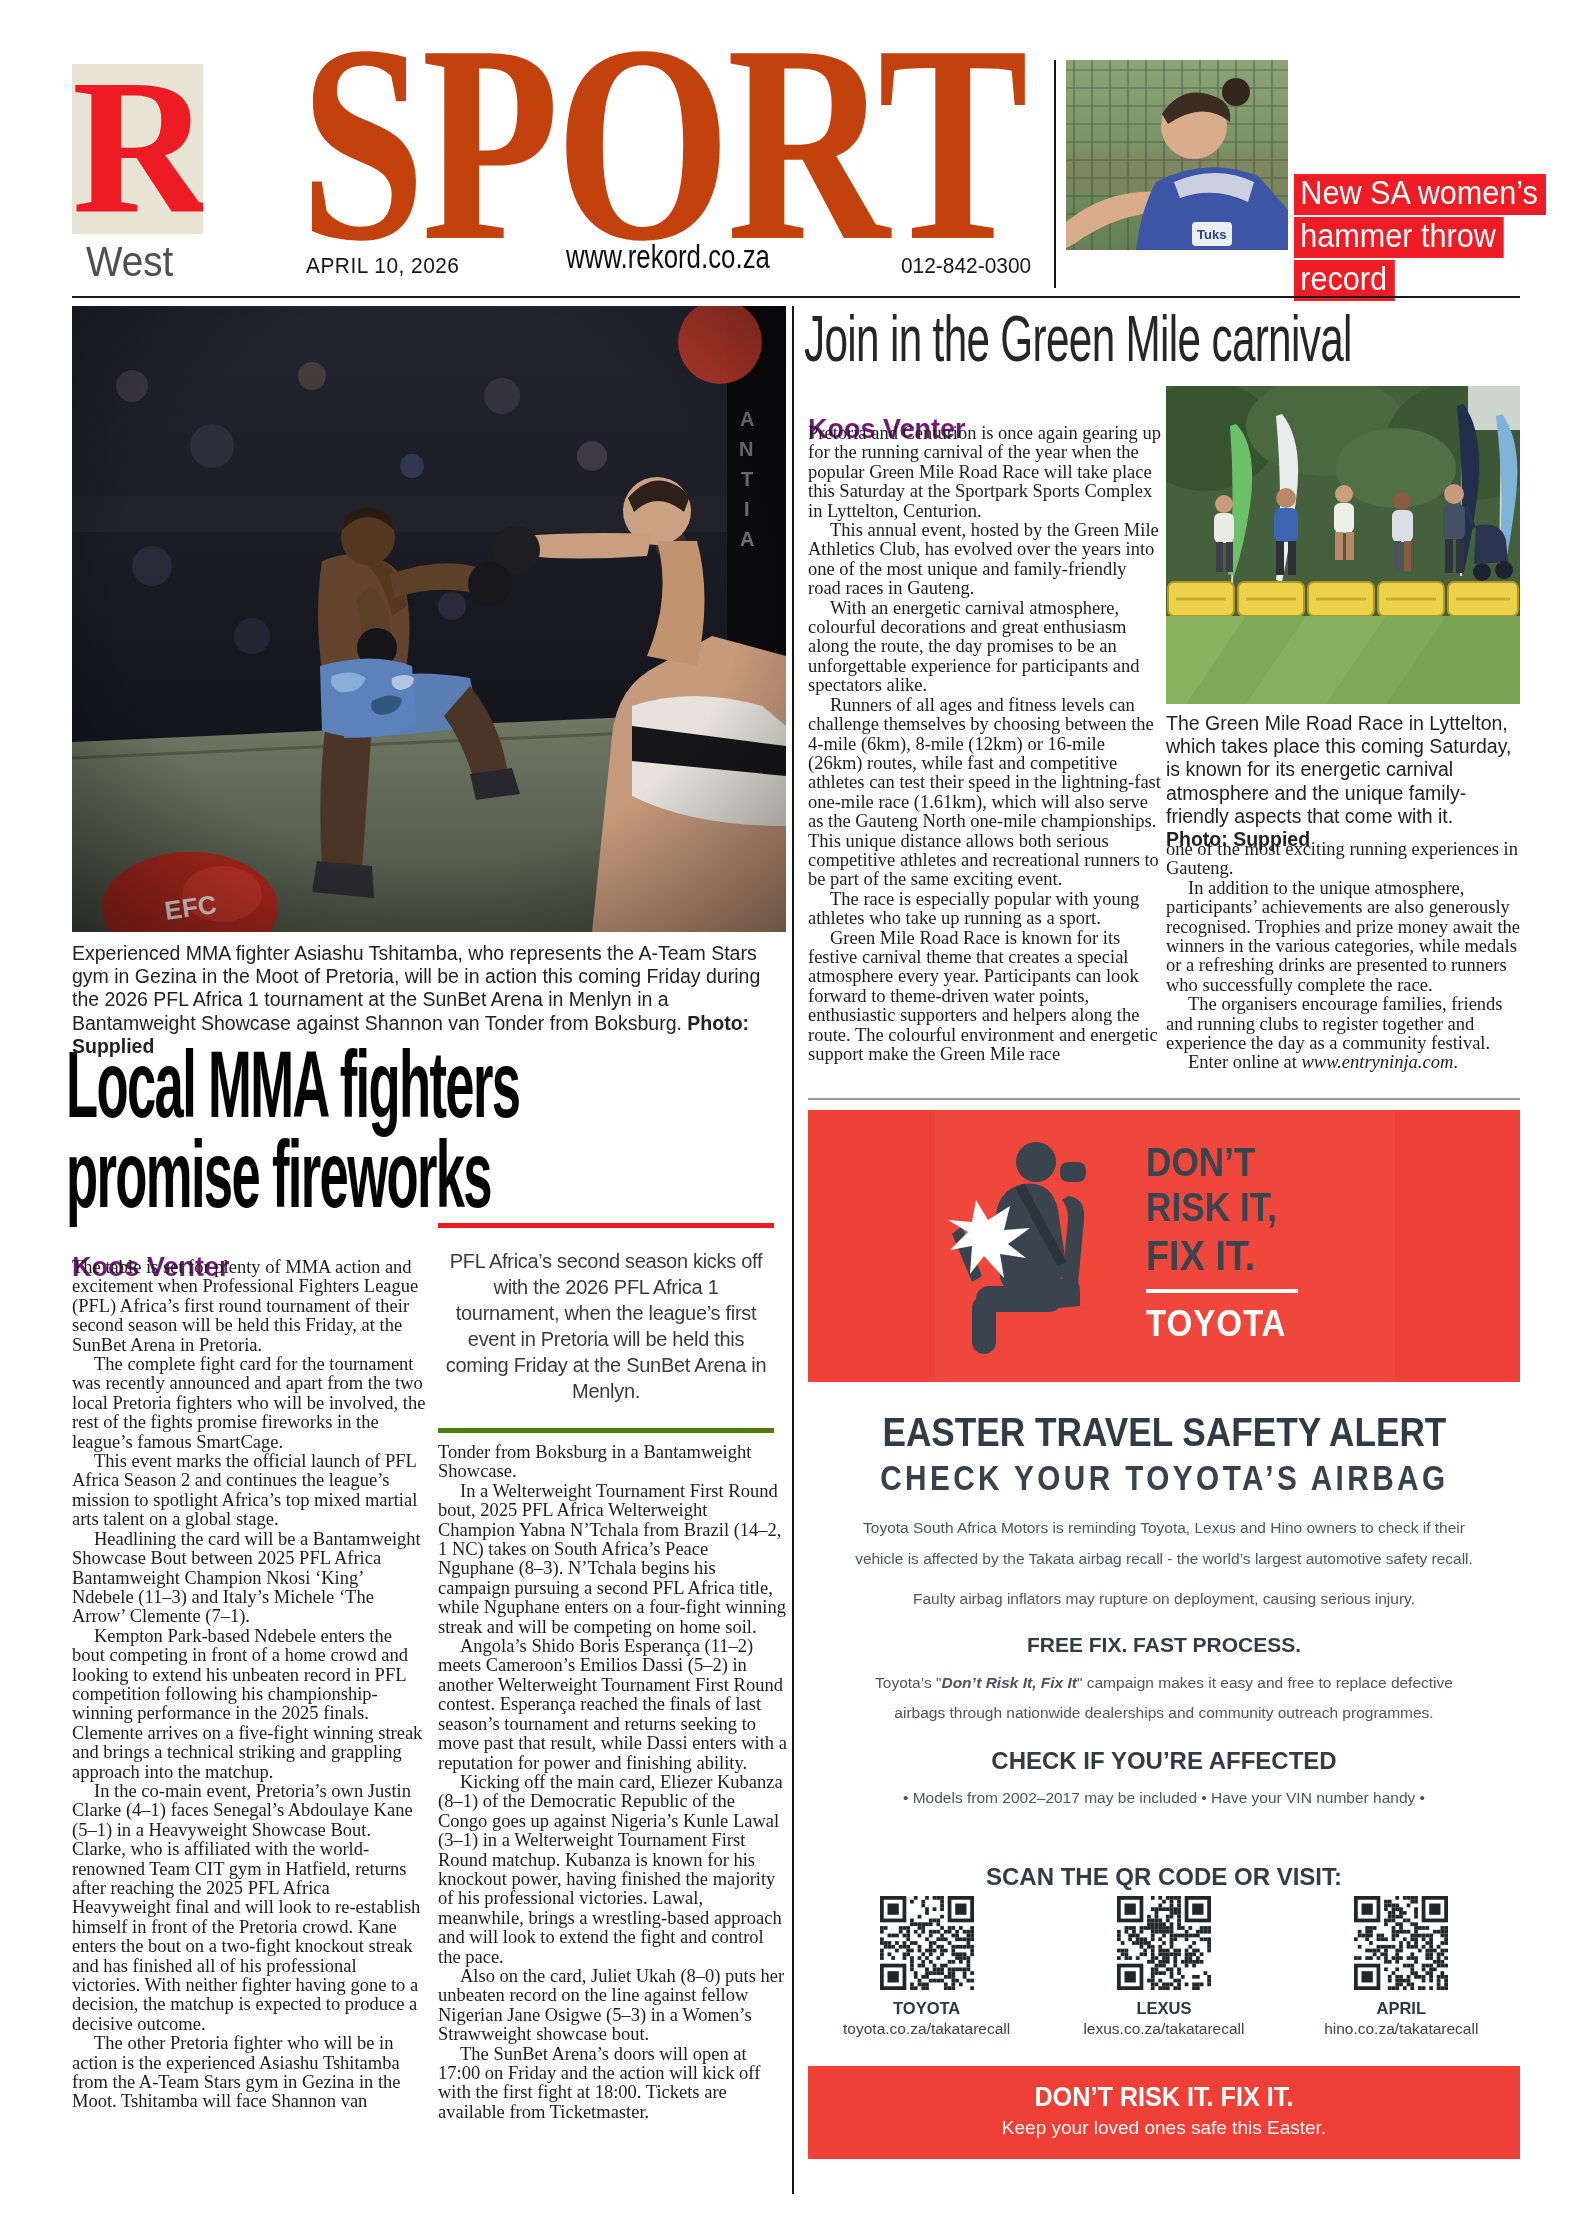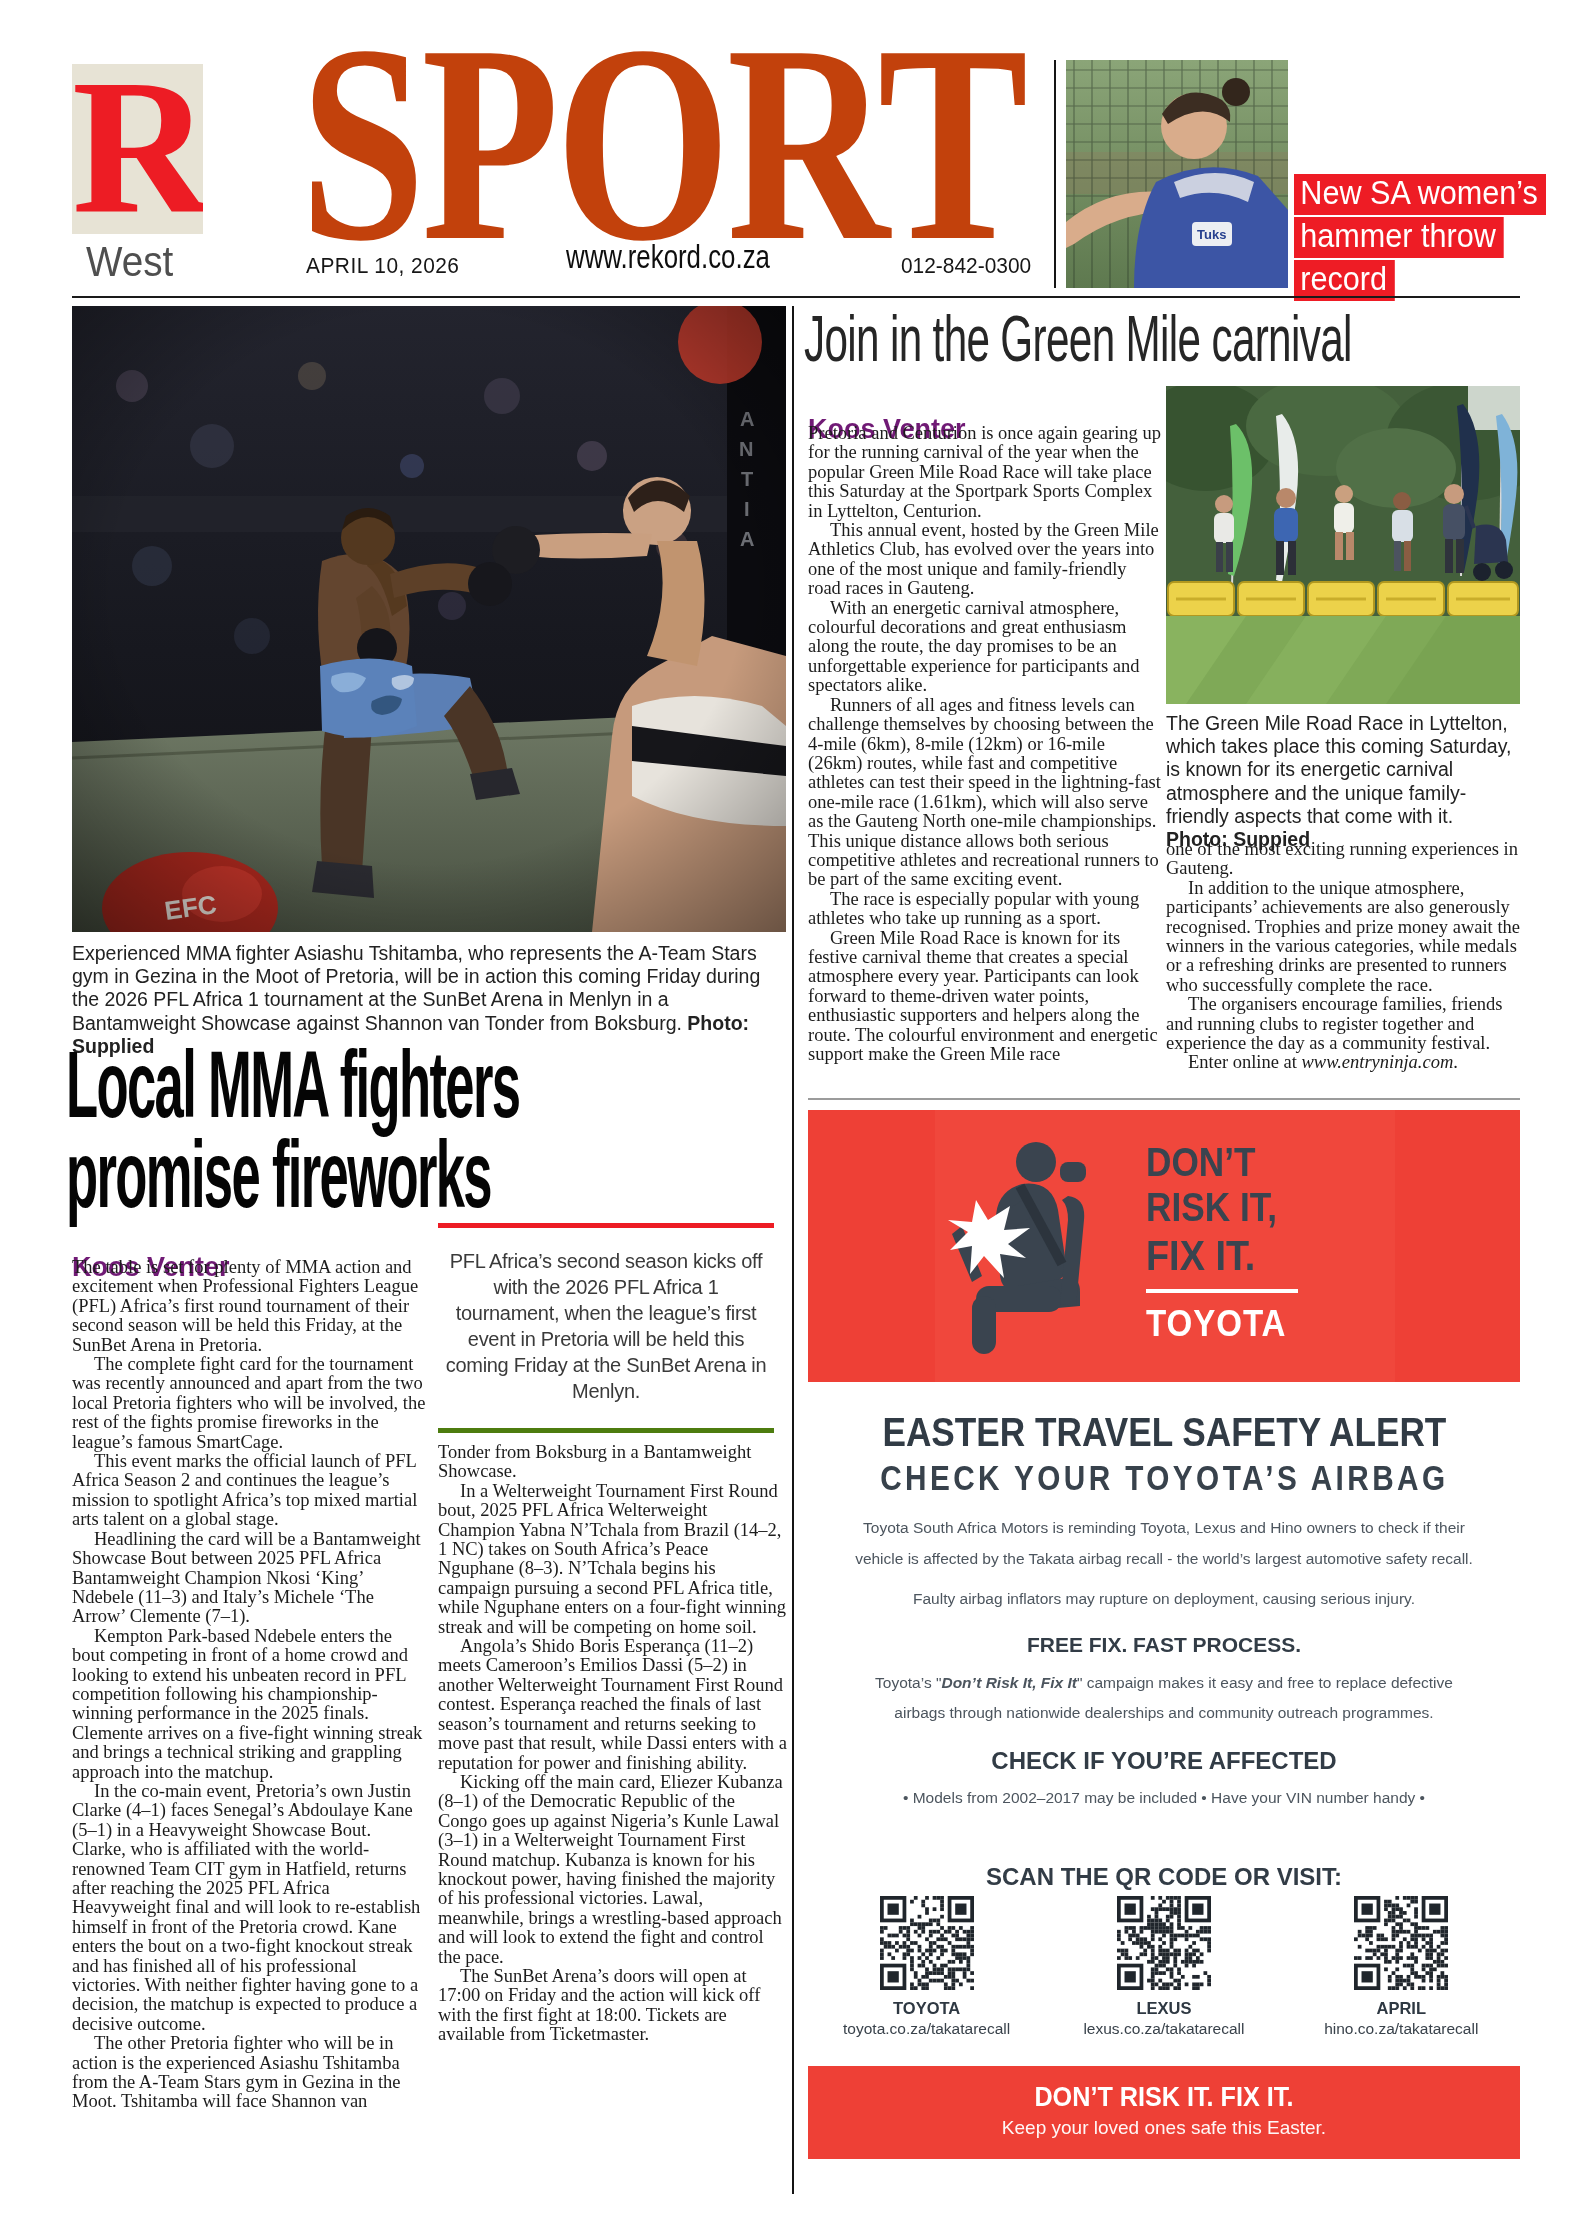--- a/index.html
+++ b/index.html
@@ -15,21 +15,21 @@
   .logo-box { left:72px; top:64px; width:131px; height:170px; background:#e7e3d5;
               color:#ed1c24; font:bold 192px/168px "Liberation Serif", serif;
               text-align:center; overflow:hidden; }
   .edition { left:86px; top:238px; font-size:42px; color:#4f4f4f; }
   .sport-title { left:300px; top:2px; color:#c2410c; font:bold 282px/282px "Liberation Serif", serif;
                  letter-spacing:-5px; }
   .m-date  { left:306px; top:253px; font-size:22px; letter-spacing:.5px; color:#161616; }
   .m-site  { left:566px; top:237px; font-size:34px; color:#0e0e0e; }
   .m-phone { left:901px; top:253px; font-size:22px; color:#161616; }
   .hdr-vline { left:1054px; top:60px; width:2px; height:228px; background:#151515; }
-  .hammer-photo { left:1066px; top:60px; width:222px; height:235px; overflow:hidden; }
+  .hammer-photo { left:1066px; top:60px; width:222px; height:190px; overflow:hidden; }
   .promo { left:1294px; top:174px; }
   .promo-line { margin-bottom:3px; height:40px; }
   .promo-line span { display:inline-block; transform:scaleX(.9); transform-origin:0 0;
                      background:#ee1c25; color:#fff; font-size:34px; line-height:34px;
                      padding:1px 9px 6px 7px; white-space:nowrap; }
   .hdr-rule { left:72px; top:296px; width:1448px; height:2px; background:#1a1a1a; }
 
   
   .vdivider { left:792px; top:306px; width:2px; height:1888px; background:#141414; }
   .ad-top-rule { left:808px; top:1098px; width:712px; height:2px; background:#9b9b9b; }
@@ -245,20 +245,21 @@
 
   <div class="abs pullquote">
     <div class="pullquote-text">PFL Africa’s second season kicks off with the 2026 PFL Africa 1 tournament, when the league’s first event in Pretoria will be held this coming Friday at the SunBet Arena in Menlyn.</div>
   </div>
 
   <div class="abs mma-col2 bodytext">
       <p>Tonder from Boksburg in a Bantamweight Showcase.</p>
       <p>In a Welterweight Tournament First Round bout, 2025 PFL Africa Welterweight Champion Yabna N’Tchala from Brazil (14–2, 1 NC) takes on South Africa’s Peace Nguphane (8–3). N’Tchala begins his campaign pursuing a second PFL Africa title, while Nguphane enters on a four-fight winning streak and will be competing on home soil.</p>
       <p>Angola’s Shido Boris Esperança (11–2) meets Cameroon’s Emilios Dassi (5–2) in another Welterweight Tournament First Round contest. Esperança reached the finals of last season’s tournament and returns seeking to move past that result, while Dassi enters with a reputation for power and finishing ability.</p>
       <p>Kicking off the main card, Eliezer Kubanza (8–1) of the Democratic Republic of the Congo goes up against Nigeria’s Kunle Lawal (3–1) in a Welterweight Tournament First Round matchup. Kubanza is known for his knockout power, having finished the majority of his professional victories. Lawal, meanwhile, brings a wrestling-based approach and will look to extend the fight and control the pace.</p>
+      <p>Also on the card, Juliet Ukah (8–0) puts her unbeaten record on the line against fellow Nigerian Jane Osigwe (5–3) in a Women’s Strawweight showcase bout.</p>
       <p>The SunBet Arena’s doors will open at 17:00 on Friday and the action will kick off with the first fight at 18:00. Tickets are available from Ticketmaster.</p>
     </div>
 
   <div class="abs gm-headline nowrap">
     <span class="cx" style="--sx:.66">Join in the Green Mile carnival</span>
   </div>
   <div class="abs gm-byline byline">Koos Venter</div>
   <div class="abs gm-col1 bodytext">
       <p>Pretoria and Centurion is once again gearing up for the running carnival of the year when the popular Green Mile Road Race will take place this Saturday at the Sportpark Sports Complex in Lyttelton, Centurion.</p>
       <p>This annual event, hosted by the Green Mile Athletics Club, has evolved over the years into one of the most unique and family-friendly road races in Gauteng.</p>

